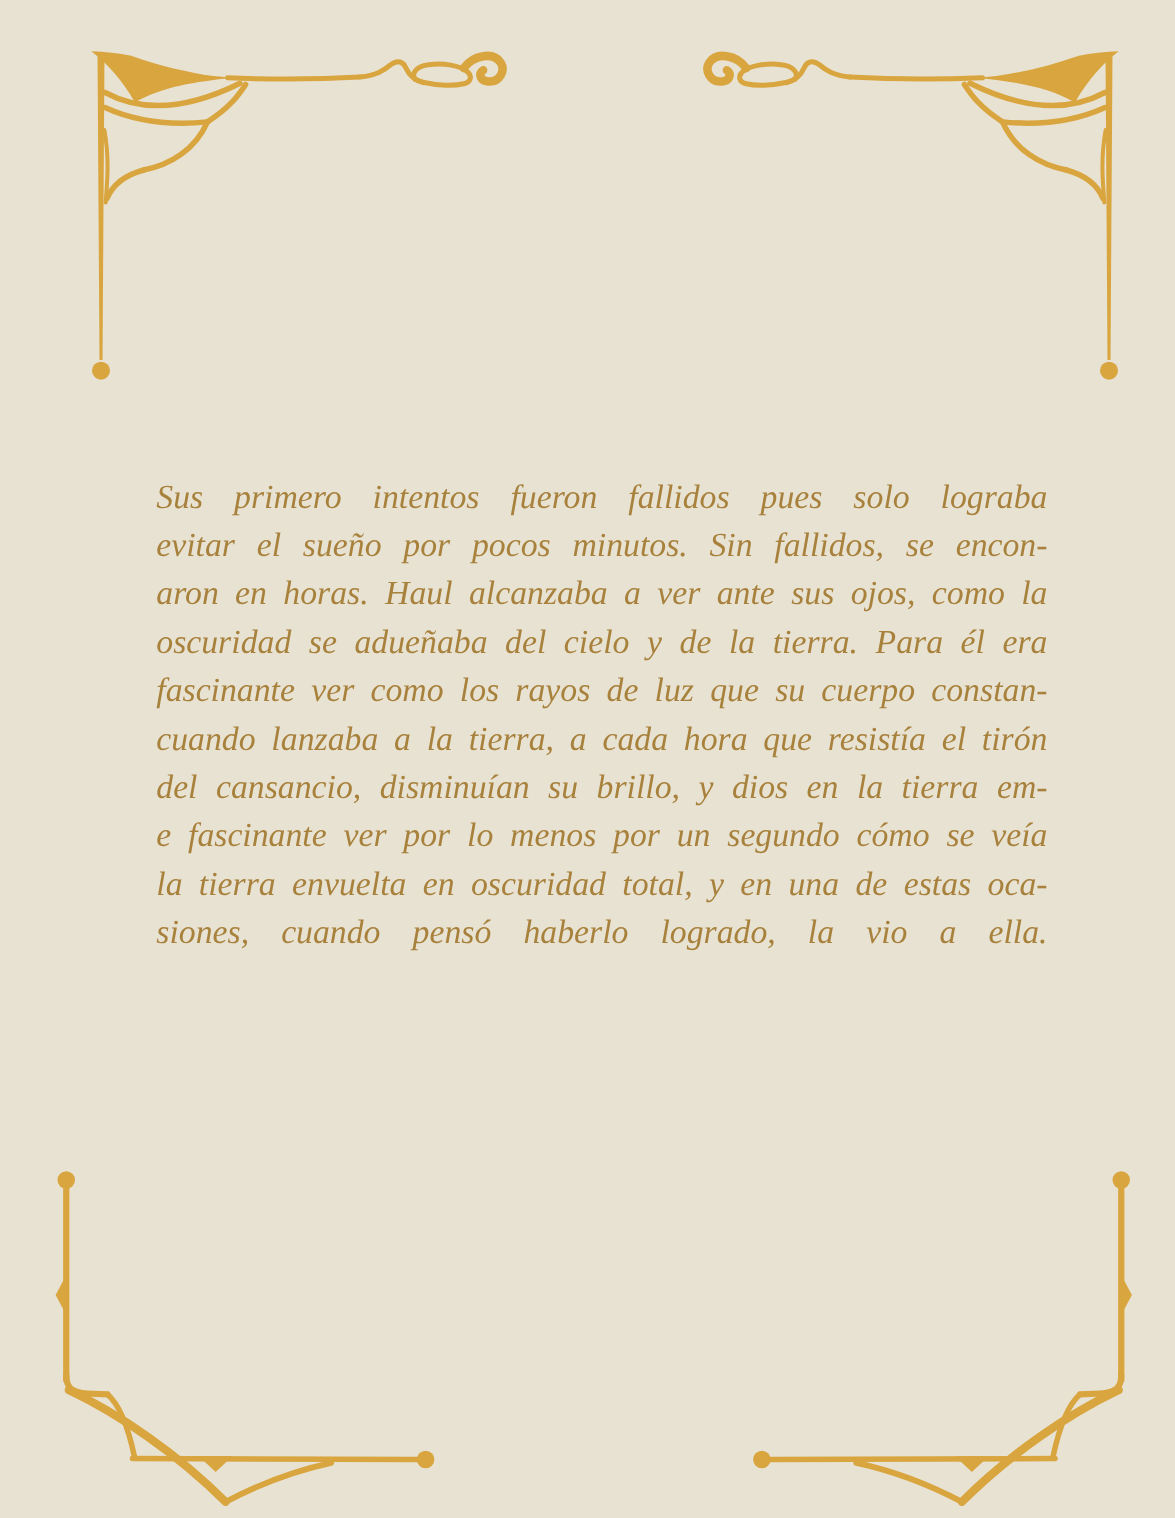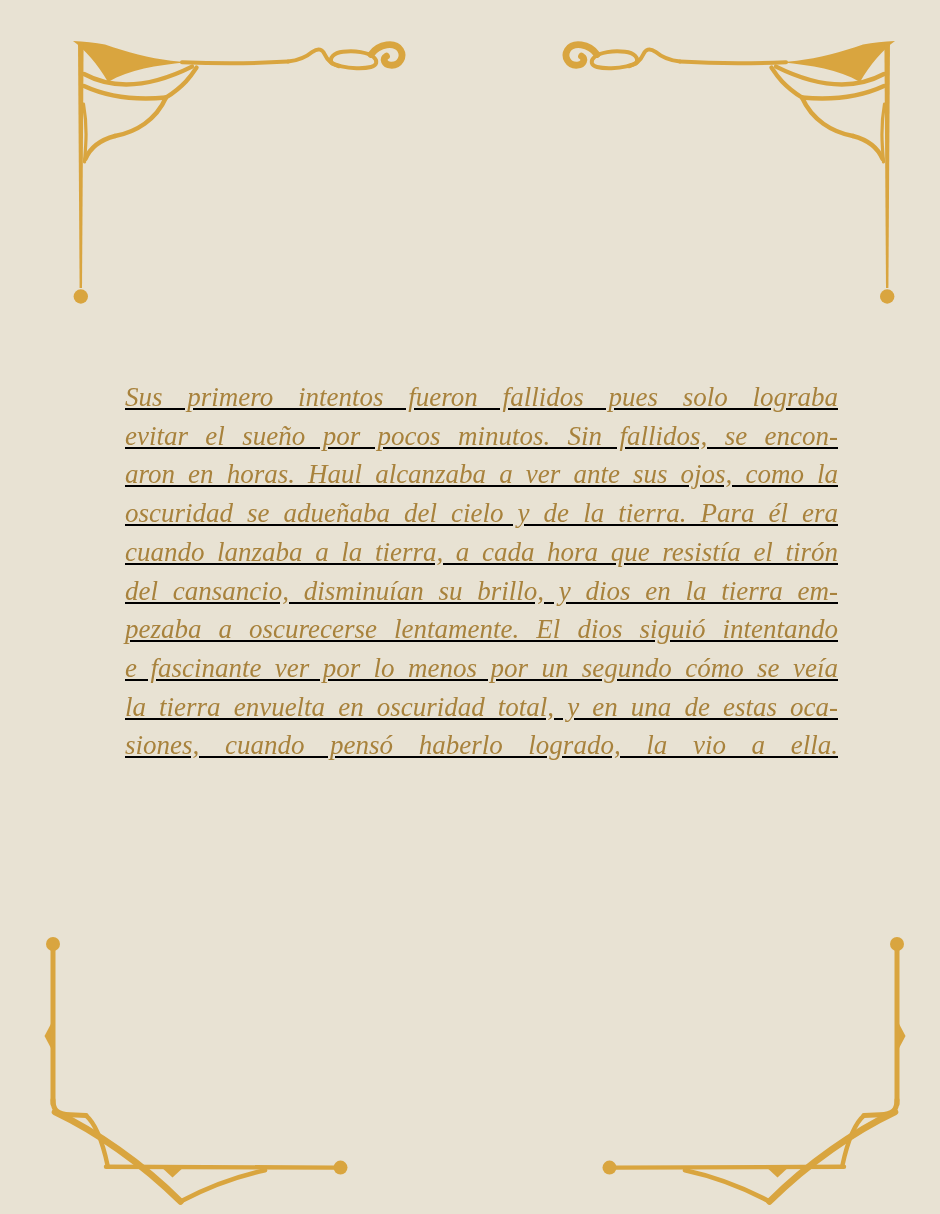--- a/index.html
+++ b/index.html
@@ -21,21 +21,20 @@
   .orn-tl { left: 70px;  top: 38px; }
   .orn-tr { right: 42px; top: 38px; transform: scaleX(-1); }
   .orn-bl { left: 40px;  top: 936px; }
   .orn-br { right: 30px; top: 936px; transform: scaleX(-1); }
 
   .para {
     position: absolute;
     left: 125px;
     top: 378px;
     width: 713px;
-    text-decoration: underline;
   }
   .line {
     font-family: "Liberation Serif", "DejaVu Serif", serif;
     font-style: italic;
     font-size: 27px;
     line-height: 38.7px;
     color: var(--text);
     text-align: justify;
     text-align-last: justify;
     white-space: normal;
@@ -99,19 +98,19 @@
 </svg>
 <svg class="orn orn-br" width="312" height="278" viewBox="0 0 312 278">
   <use href="#ornBottomShape"></use>
 </svg>
 
 <div class="para">
   <div class="line">Sus primero intentos fueron fallidos pues solo lograba</div>
   <div class="line">evitar el sueño por pocos minutos. Sin fallidos, se encon-</div>
   <div class="line">aron en horas. Haul alcanzaba a ver ante sus ojos, como la</div>
   <div class="line">oscuridad se adueñaba del cielo y de la tierra. Para él era</div>
+  <div class="line">fascinante ver como los rayos de luz que su cuerpo constan-</div>
   <div class="line">cuando lanzaba a la tierra, a cada hora que resistía el tirón</div>
   <div class="line">del cansancio, disminuían su brillo, y dios en la tierra em-</div>
-  <div class="line">pezaba a oscurecerse lentamente. El dios siguió intentando</div>
   <div class="line">e fascinante ver por lo menos por un segundo cómo se veía</div>
   <div class="line">la tierra envuelta en oscuridad total, y en una de estas oca-</div>
   <div class="line">siones, cuando pensó haberlo logrado, la vio a ella.</div>
 </div>
 
 </body></html>

